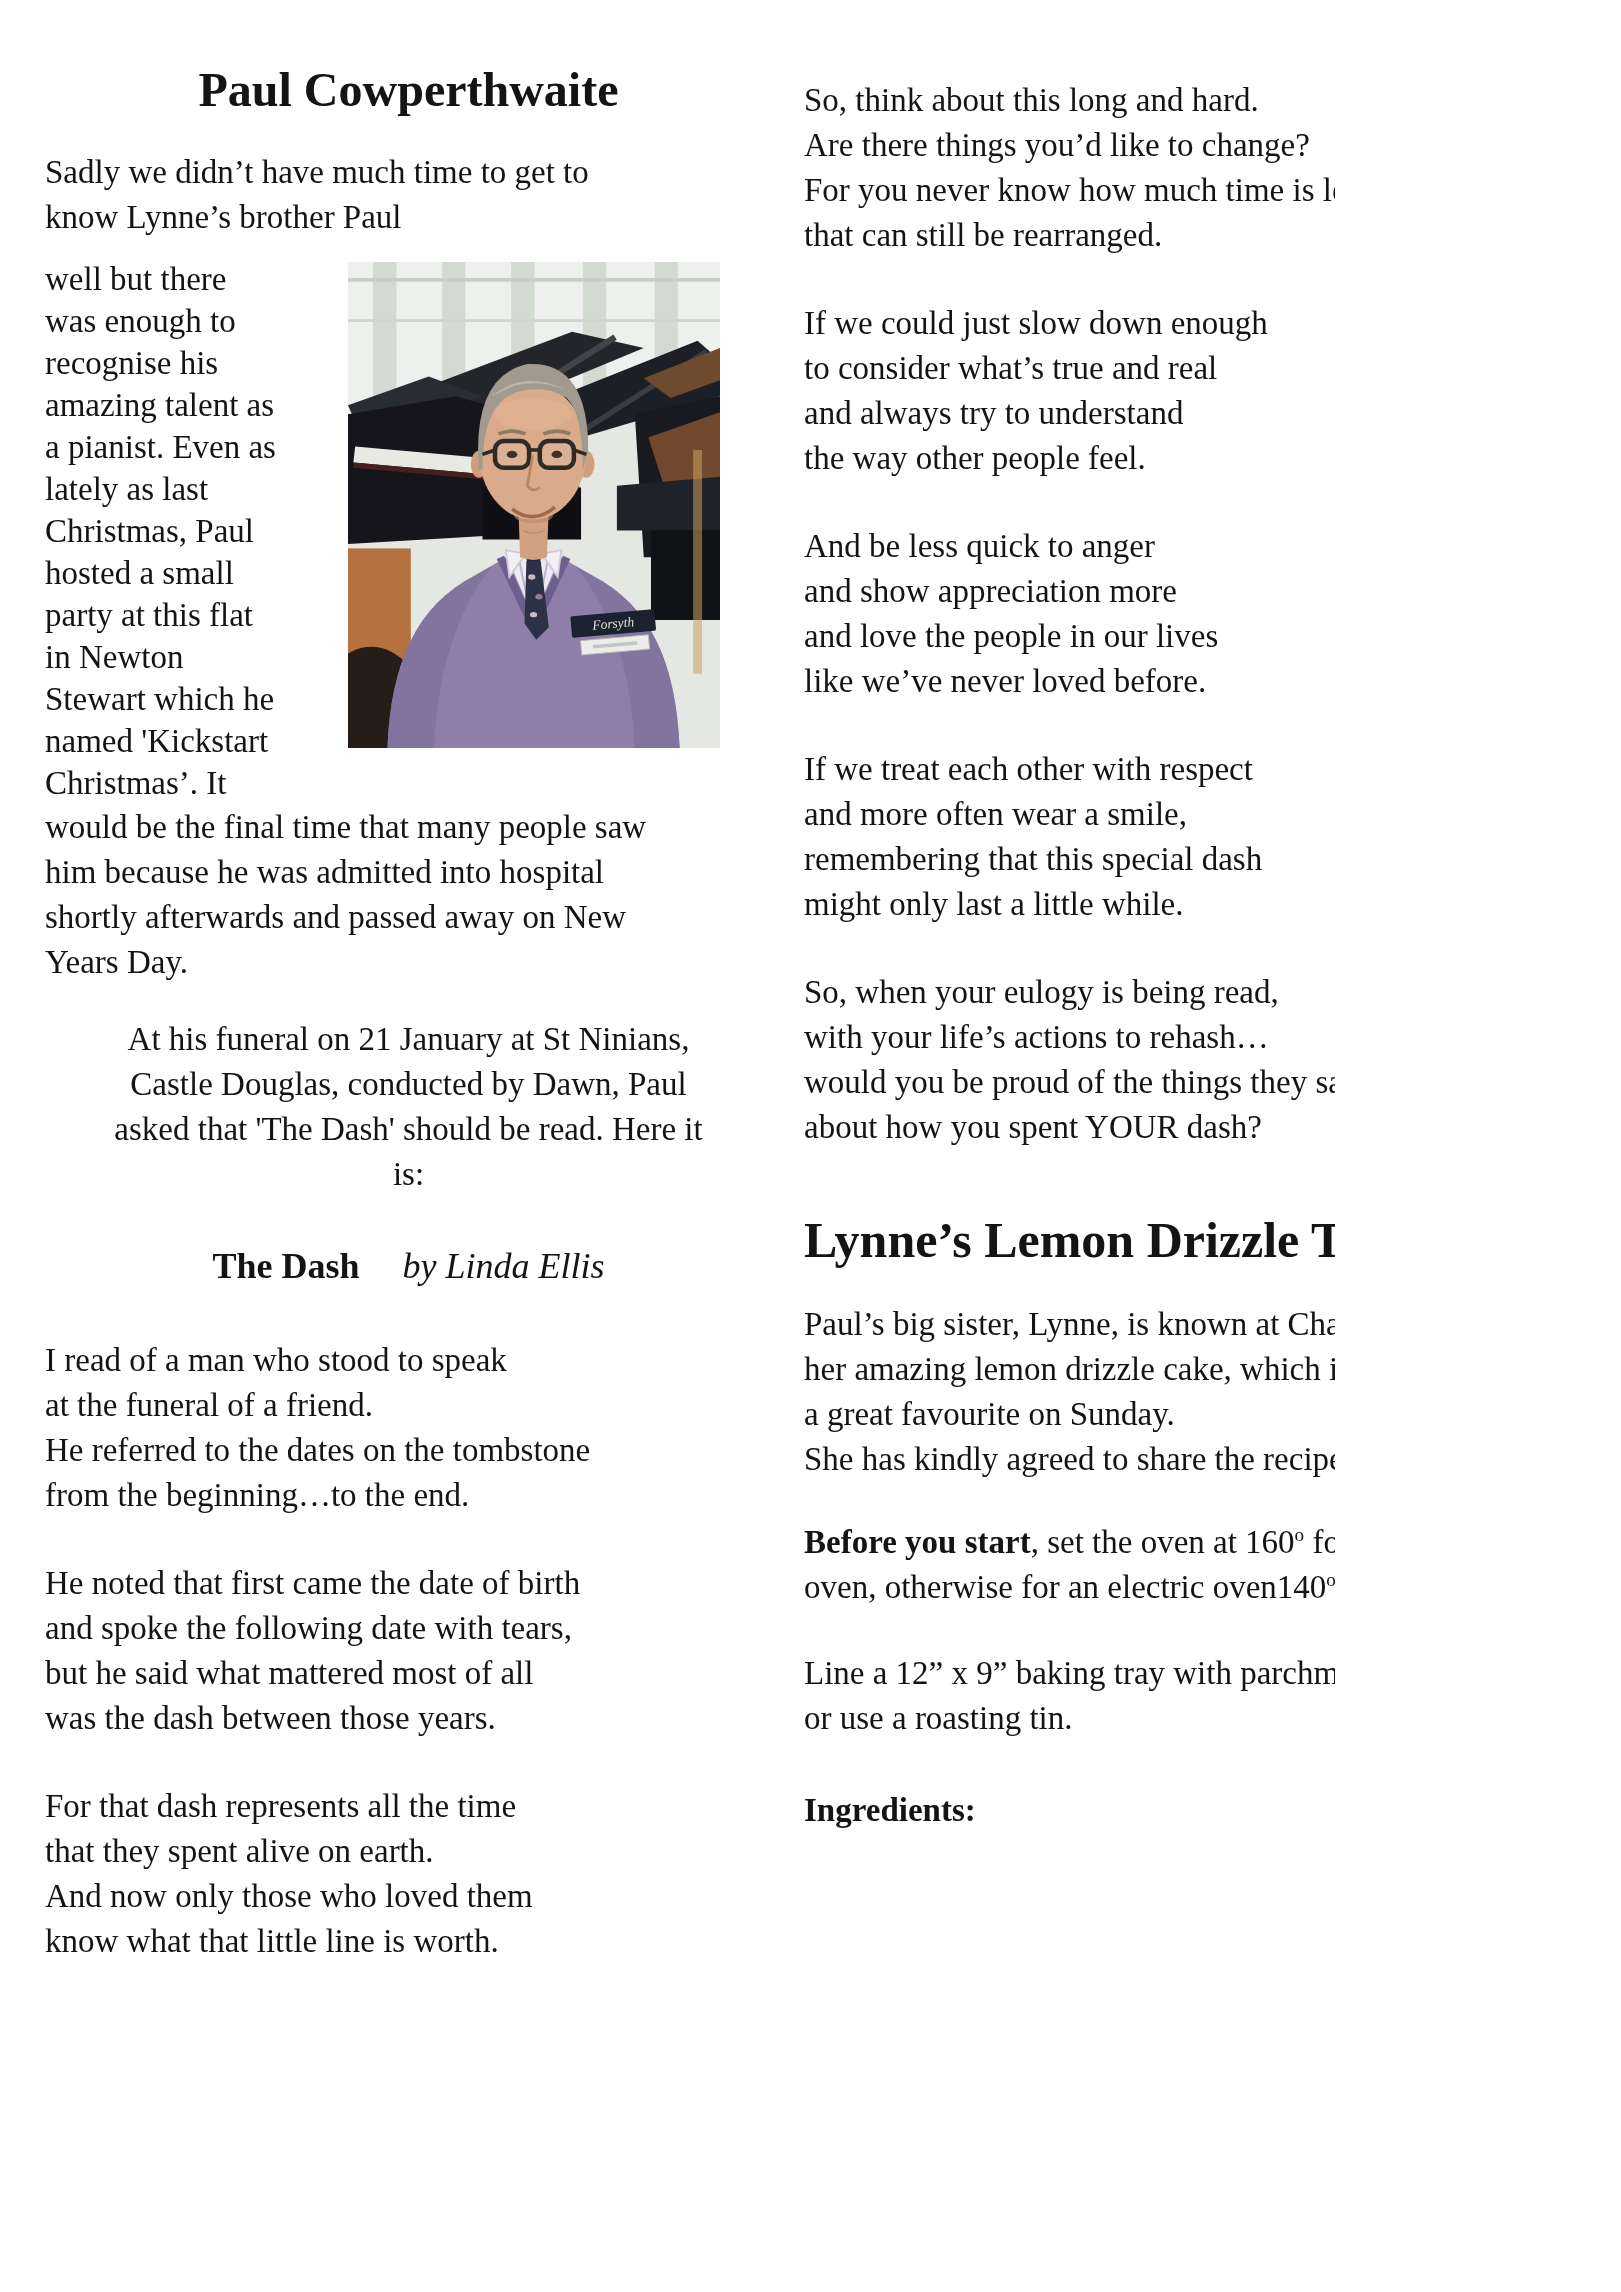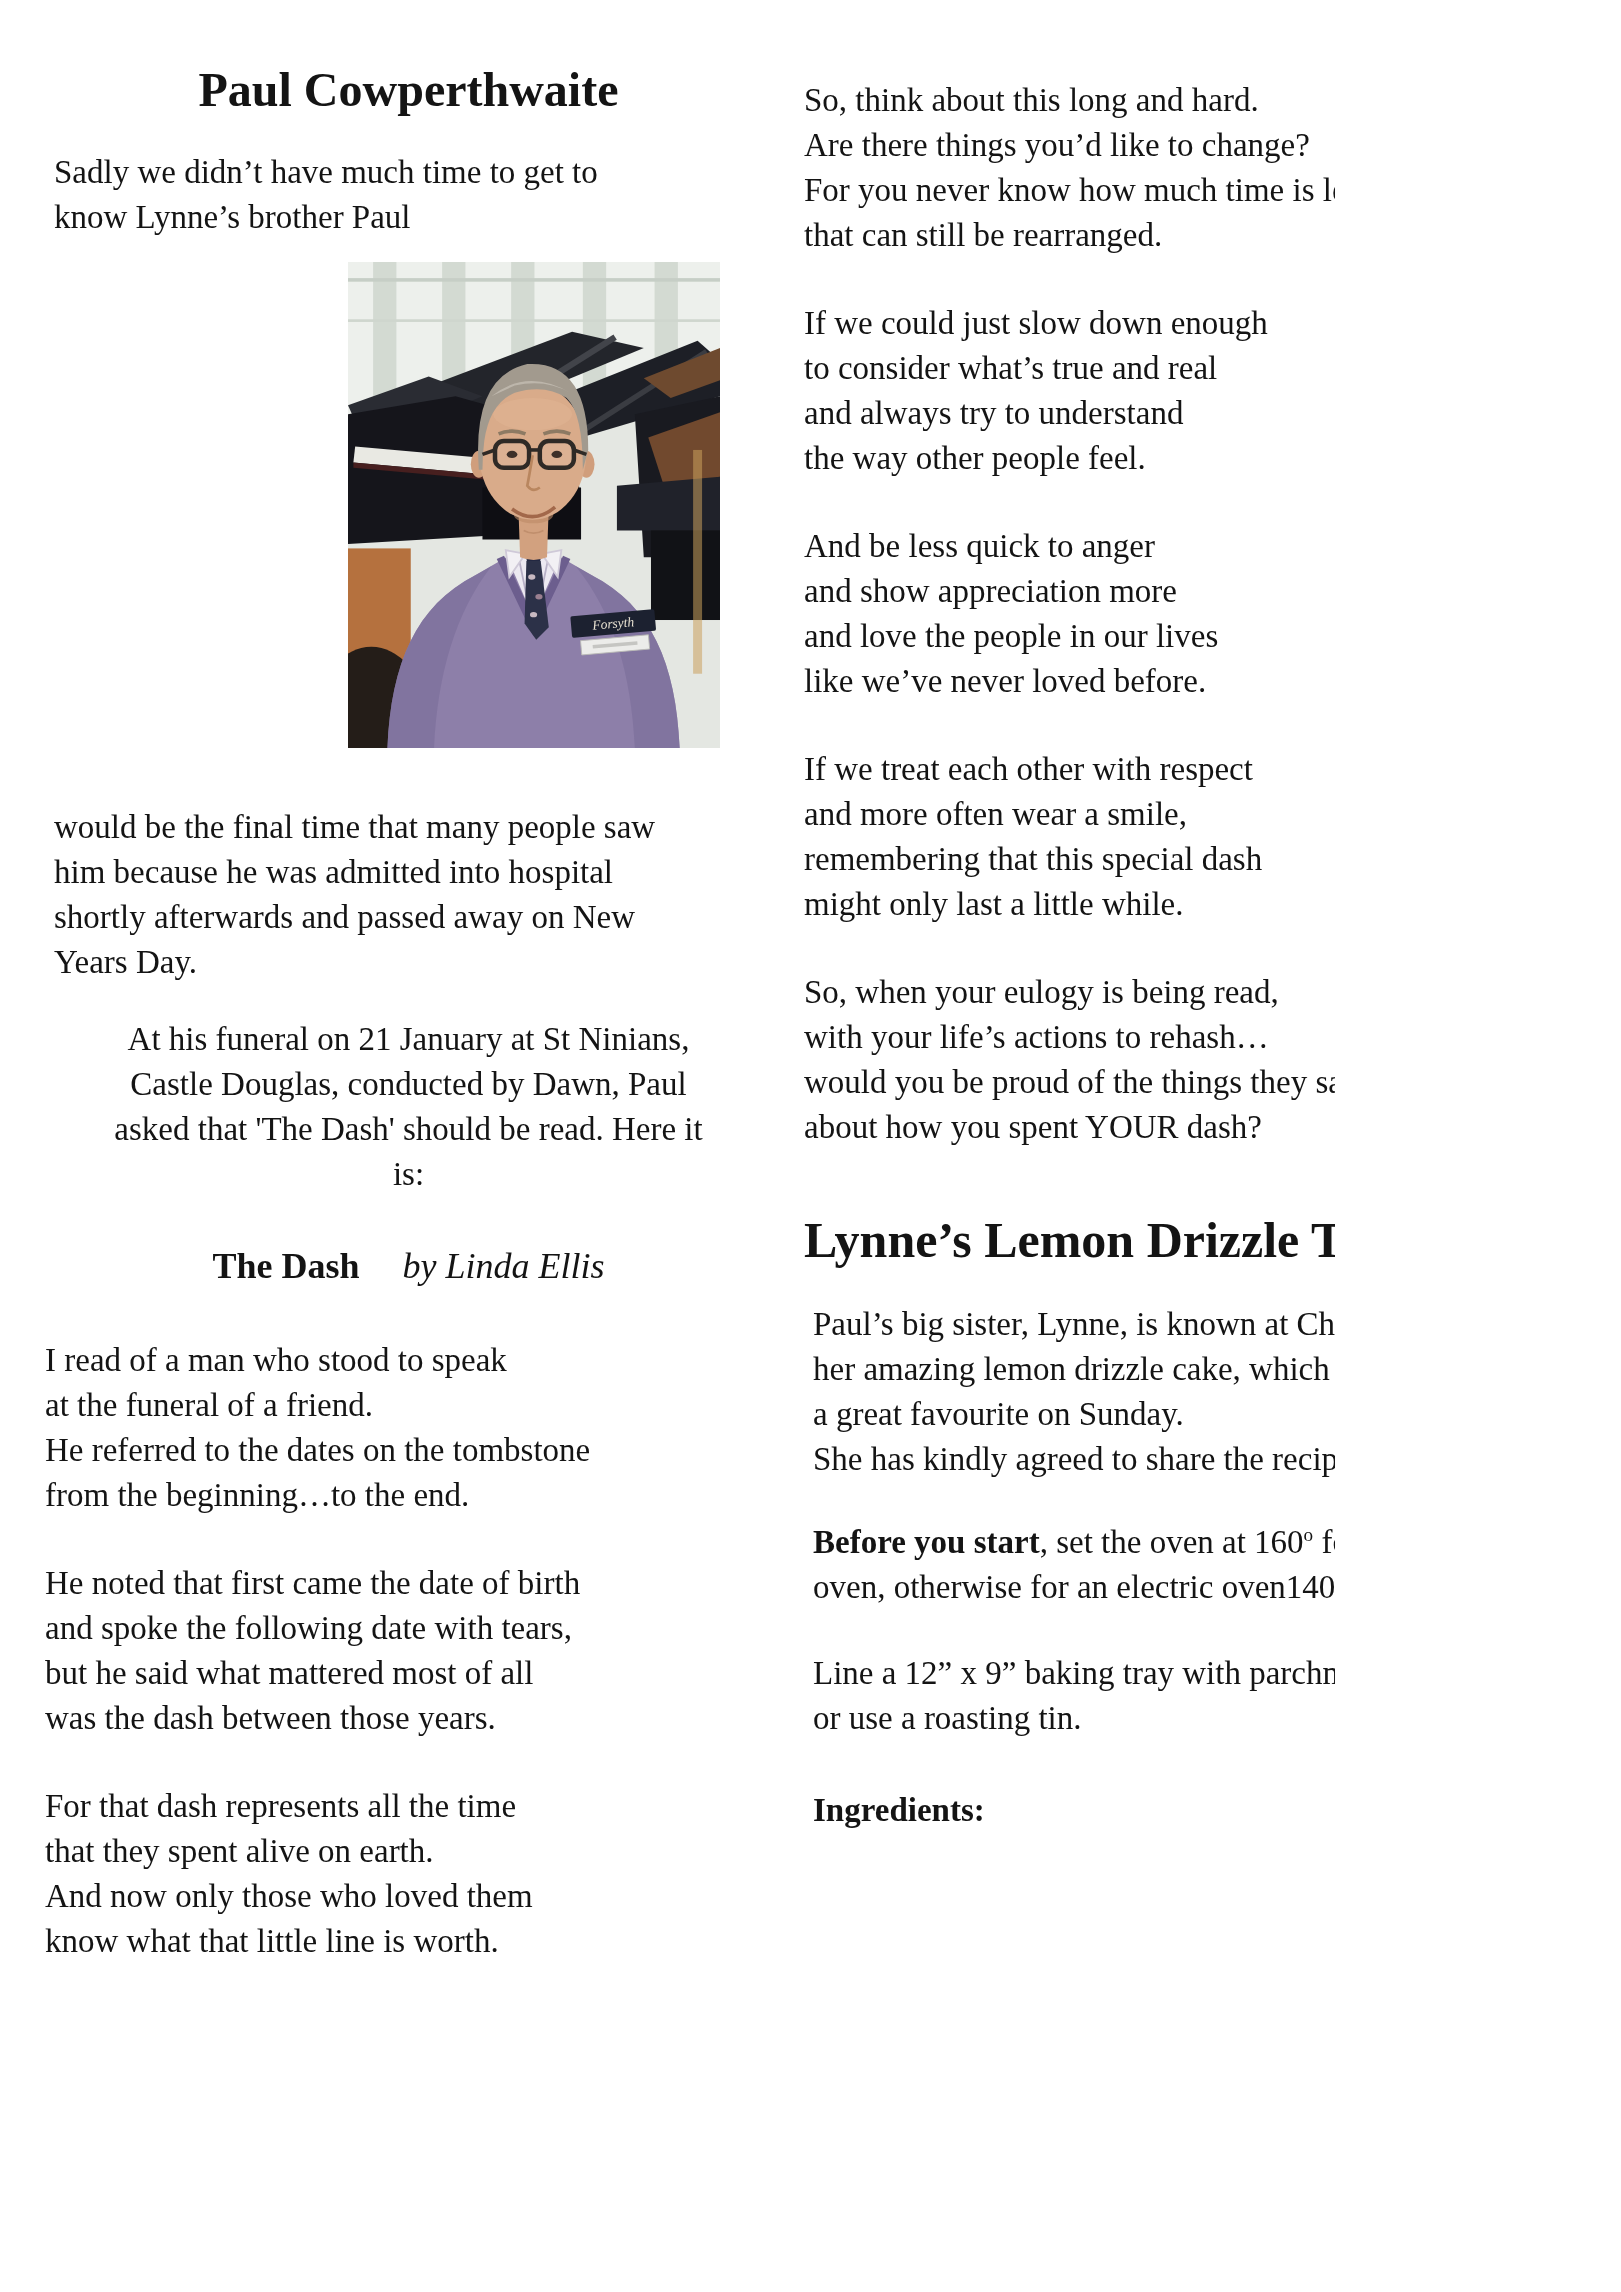--- a/index.html
+++ b/index.html
@@ -17,21 +17,21 @@
   h1.article-title{
     font-size:48px;line-height:52px;font-weight:bold;
     text-align:center;margin:64px 0 0 0;
   }
   h1.recipe-title{
     font-size:50px;line-height:52px;font-weight:bold;
     text-align:left;margin:64px 0 0 0;
   }
   .body{
     font-size:33px;line-height:45px;
-    white-space:pre-line;margin:9px;
+    white-space:pre-line;margin:0;
   }
   .intro-top{margin-top:34px;}
   .wrap-section{position:relative;height:547px;margin-top:18px;}
   .narrow{width:297px;line-height:42px;}
   .photo-frame{position:absolute;left:303px;top:3.6px;width:372px;height:486px;}
   .photo-frame svg{display:block;width:100%;height:100%;}
   .after-photo{margin-top:0;}
   .funeral{margin-top:32px;text-align:center;}
   .poem-title-line{
     margin-top:47px;text-align:center;
@@ -57,20 +57,33 @@
 <div class="page">
 
   <div class="col col-left">
 
     <h1 class="article-title">Paul Cowperthwaite</h1>
 
     <p class="body intro-top">Sadly we didn’t have much time to get to
 know Lynne’s brother Paul</p>
 
     <div class="wrap-section">
+      <p class="body narrow">well but there
+was enough to
+recognise his
+amazing talent as
+a pianist. Even as
+lately as last
+Christmas, Paul
+hosted a small
+party at this flat
+in Newton
+Stewart which he
+named 'Kickstart
+Christmas’. It</p>
 
       <div class="photo-frame">
         <svg viewBox="0 0 415 543" preserveAspectRatio="none">
 
           <rect width="415" height="543" fill="#e4e7e2"></rect>
           <g>
             <rect x="0" y="0" width="415" height="175" fill="#edf0ec"></rect>
             <rect x="28" y="0" width="26" height="175" fill="#d3dad2"></rect>
             <rect x="105" y="0" width="26" height="175" fill="#d3dad2"></rect>
             <rect x="182" y="0" width="26" height="170" fill="#d3dad2"></rect>

